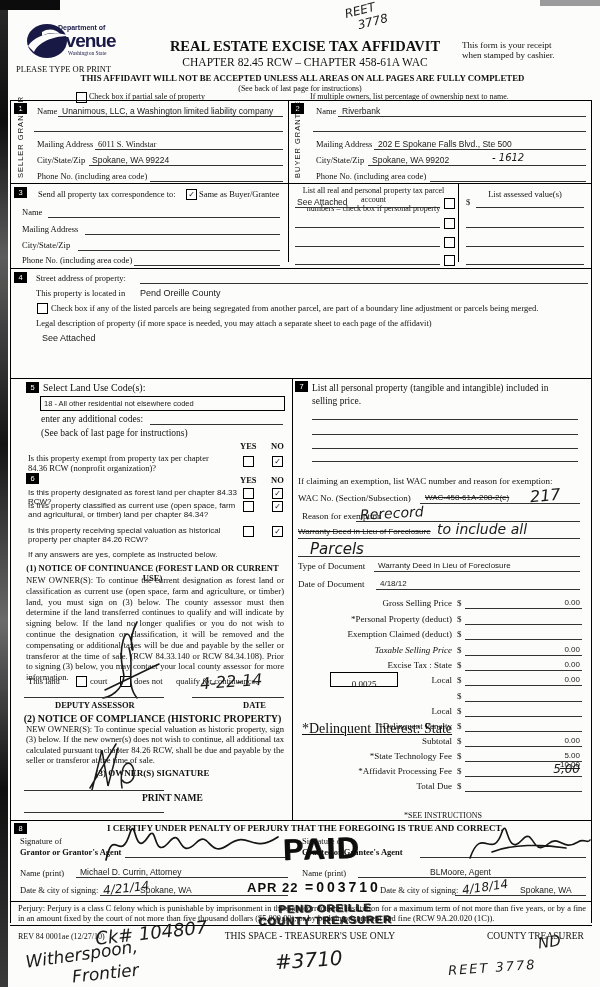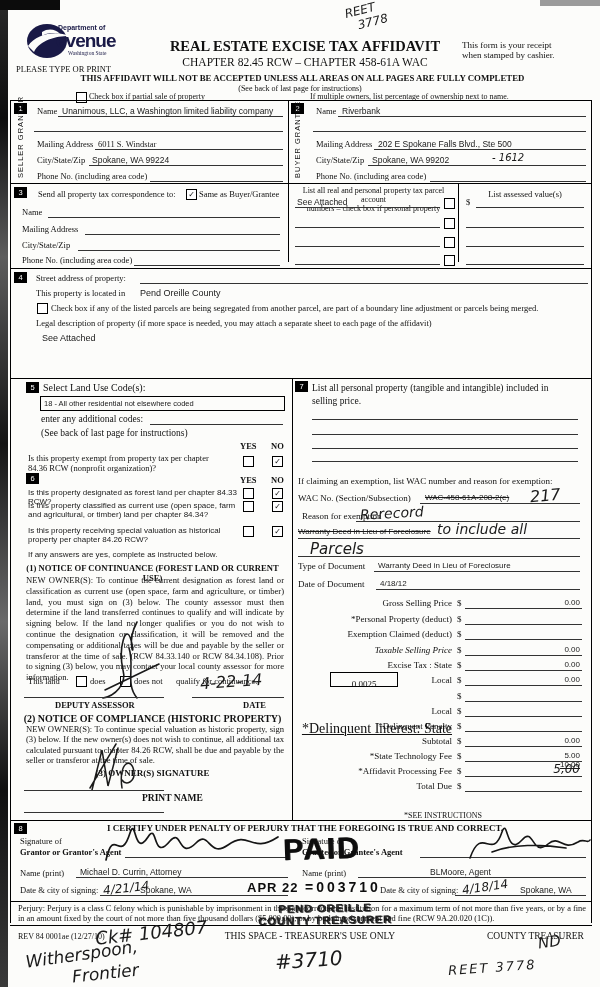--- a/index.html
+++ b/index.html
@@ -180,21 +180,21 @@
   <span class="abs val" style="left:28px;top:526px;width:212px;font-size:8px;">Is this property receiving special valuation as historical property per chapter 84.26 RCW?</span>
   <span class="abs cb" style="left:243px;top:526px;"></span>
   <span class="abs cb" style="left:272px;top:526px;">✓</span>
   <span class="abs val" style="left:28px;top:550px;width:250px;font-size:8px;">If any answers are yes, complete as instructed below.</span>
 
   <div class="abs b c" style="left:20px;top:563px;width:265px;font-size:8.6px;">(1) NOTICE OF CONTINUANCE (FOREST LAND OR CURRENT USE)</div>
   <div class="abs just" style="left:26px;top:575px;width:258px;font-size:8.6px;line-height:10.8px;">NEW OWNER(S): To continue the current designation as forest land or classification as current use (open space, farm and agriculture, or timber) land, you must sign on (3) below. The county assessor must then determine if the land transferred continues to qualify and will indicate by signing below. If the land no longer qualifies or you do not wish to continue the designation or classification, it will be removed and the compensating or additional taxes will be due and payable by the seller or transferor at the time of sale. (RCW 84.33.140 or RCW 84.34.108). Prior to signing (3) below, you may contact your local county assessor for more information.</div>
 
   <span class="abs lbl" style="left:28px;top:676px;">This land</span>
   <span class="abs cb" style="left:76px;top:676px;"></span>
-  <span class="abs lbl" style="left:90px;top:676px;">does</span>
+  <span class="abs lbl" style="left:90px;top:676px;">court</span>
   <span class="abs cb" style="left:120px;top:676px;"></span>
   <span class="abs lbl" style="left:134px;top:676px;">does not</span>
   <span class="abs lbl" style="left:176px;top:676px;">qualify for continuance.</span>
 
   <svg class="abs" width="90" height="85" viewBox="0 0 90 85" style="left:85px;top:618px;">
     <path d="M52,4 C40,26 52,44 46,22 C41,4 33,30 38,52 C42,66 30,78 18,80 M20,72 L74,46 M44,30 C50,48 40,66 52,80" fill="none" stroke="#1a1a1a" stroke-width="1.6" stroke-linecap="round"></path>
   </svg>
   <span class="abs hw" style="left:200px;top:672px;font-size:16px;transform:rotate(-4deg);">4-22-14</span>
   <div class="abs fline" style="left:24px;top:697px;width:140px;border-bottom-width:1.4px;"></div>
   <div class="abs fline" style="left:192px;top:697px;width:92px;border-bottom-width:1.4px;"></div>

